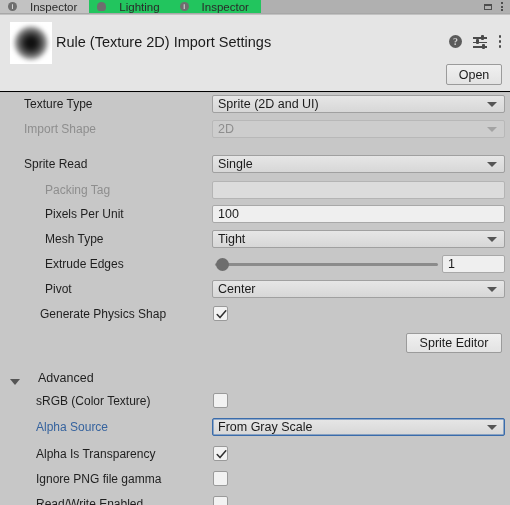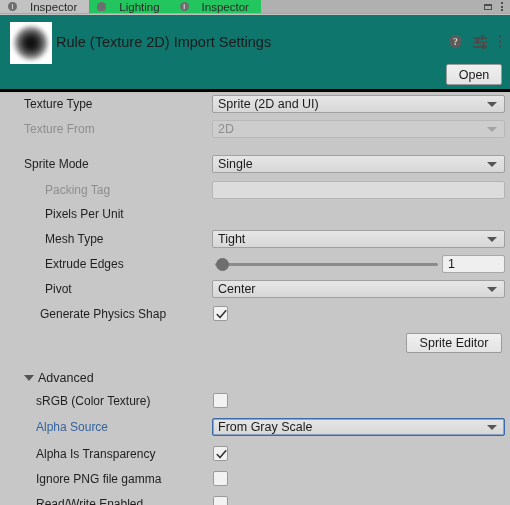--- a/index.html
+++ b/index.html
@@ -58,22 +58,22 @@
   }
   .win-kebab {
     display: flex; flex-direction: column; gap: 1.5px;
     align-items: center;
   }
   .win-kebab i { width: 2px; height: 2px; background: #4d4d4d; display: block; }
 
   
   .header {
     position: absolute; left: 0; top: 15px; width: 510px; height: 77px;
-    background: #0f766e;
-    border-bottom: 3px solid #000000;
+    background: #e5e5e5;
+    border-bottom: 1px solid #000000;
     box-sizing: border-box;
   }
   .asset-preview {
     position: absolute; left: 10px; top: 7px;
     width: 42px; height: 42px;
     background: #ffffff;
     overflow: hidden;
   }
   .asset-preview .blob {
     position: absolute; left: 50%; top: 50%;
@@ -194,21 +194,21 @@
     box-sizing: border-box;
     background: #efefef; border: 1px solid #a8a8a8; border-radius: 2px;
     font-size: 12.5px; color: #1b1b1b;
     display: flex; align-items: center; padding-left: 5px;
   }
 
   .btn-sprite-editor {
     position: absolute; right: 8px; width: 96px; height: 20px;
   }
 
-  .foldout { position: absolute; left: 24px; display: flex; align-items: center; gap: 4px; cursor: default; }
+  .foldout { position: absolute; left: 10px; display: flex; align-items: flex-end; gap: 18px; cursor: default; }
   .foldout .tri {
     width: 0; height: 0;
     border-left: 5px solid transparent;
     border-right: 5px solid transparent;
     border-top: 6px solid #555555;
   }
   .foldout .txt { font-size: 12.5px; color: #1f1f1f; }
 </style>
 </head>
 <body>
@@ -265,44 +265,47 @@
 
   <div class="row" style="top:2px">
     <div class="lbl" style="left:24px">Texture Type</div>
     <div class="field popup" style="top:0px">
       <span>Sprite (2D and UI)</span>
       <span class="arrow"></span>
     </div>
   </div>
 
   <div class="row" style="top:27px">
-    <div class="lbl dim" style="left:24px">Texture From</div>
+    <div class="lbl dim" style="left:24px">Import Shape</div>
     <div class="field disabled" style="top:0px">
       <span>2D</span>
       <span class="arrow dim"></span>
     </div>
   </div>
 
   <div class="row" style="top:62px">
-    <div class="lbl" style="left:24px">Sprite Mode</div>
+    <div class="lbl" style="left:24px">Sprite Read</div>
     <div class="field popup" style="top:0px">
       <span>Single</span>
       <span class="arrow"></span>
     </div>
   </div>
 
   <div class="row" style="top:88px">
     <div class="lbl dim" style="left:45px">Packing Tag</div>
     <div class="field empty" style="top:0px">
       <span></span>
     </div>
   </div>
 
   <div class="row" style="top:112px">
     <div class="lbl" style="left:45px">Pixels Per Unit</div>
+    <div class="field text" style="top:0px">
+      <span>100</span>
+    </div>
   </div>
 
   <div class="row" style="top:137px">
     <div class="lbl" style="left:45px">Mesh Type</div>
     <div class="field popup" style="top:0px">
       <span>Tight</span>
       <span class="arrow"></span>
     </div>
   </div>
 

